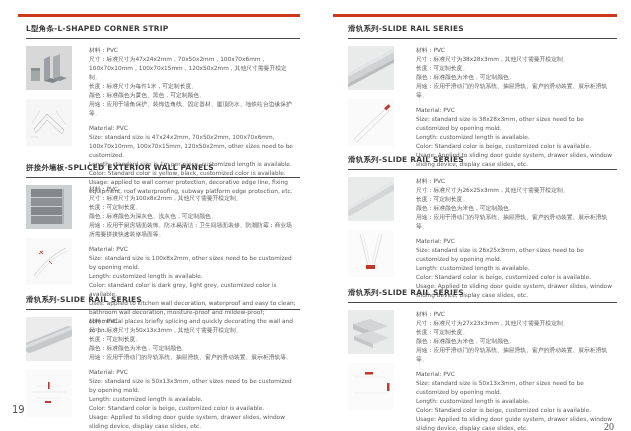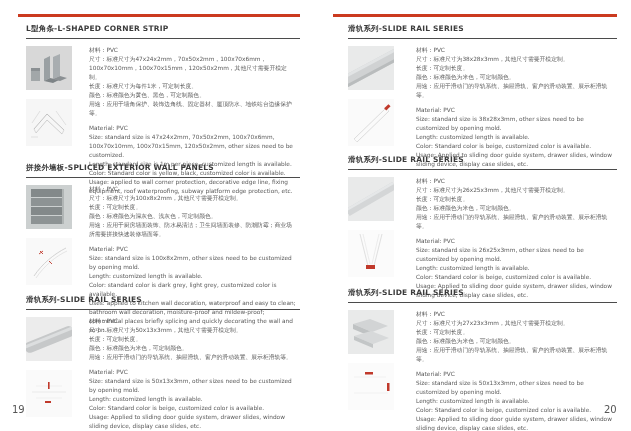--- a/index.html
+++ b/index.html
@@ -22,21 +22,21 @@
   .imgcol{flex:0 0 46px;margin-right:17px;}
   .page-right .imgcol{margin-right:22px;}
   .thumb{width:46px;border:0;display:block;}
   .photo{height:44px;margin-bottom:9px;}
   .drawing{height:47px;}
   .textcol{flex:1 1 auto;min-width:0;padding-right:4px;}
   .block-zh{margin-bottom:6px;}
   .tline{font-size:5.8px;line-height:9px;color:#5b5b5b;}
   .pagenum{position:absolute;font-size:10px;color:#555;}
   .pagenum-left{left:12px;top:404px;}
-  .pagenum-right{left:604px;top:404px;}
+  .pagenum-right{left:604px;top:421px;font-family:Liberation Serif, serif;}
 </style>
 </head>
 <body>
 
 <div class="page page-left">
   <div class="redbar" style="background: rgb(203, 58, 31);"></div>
 
   <div class="content sec" style="top:24px;">
     <div class="sec-title">L型角条-L-SHAPED CORNER STRIP</div>
     <div class="sec-rule"></div>

